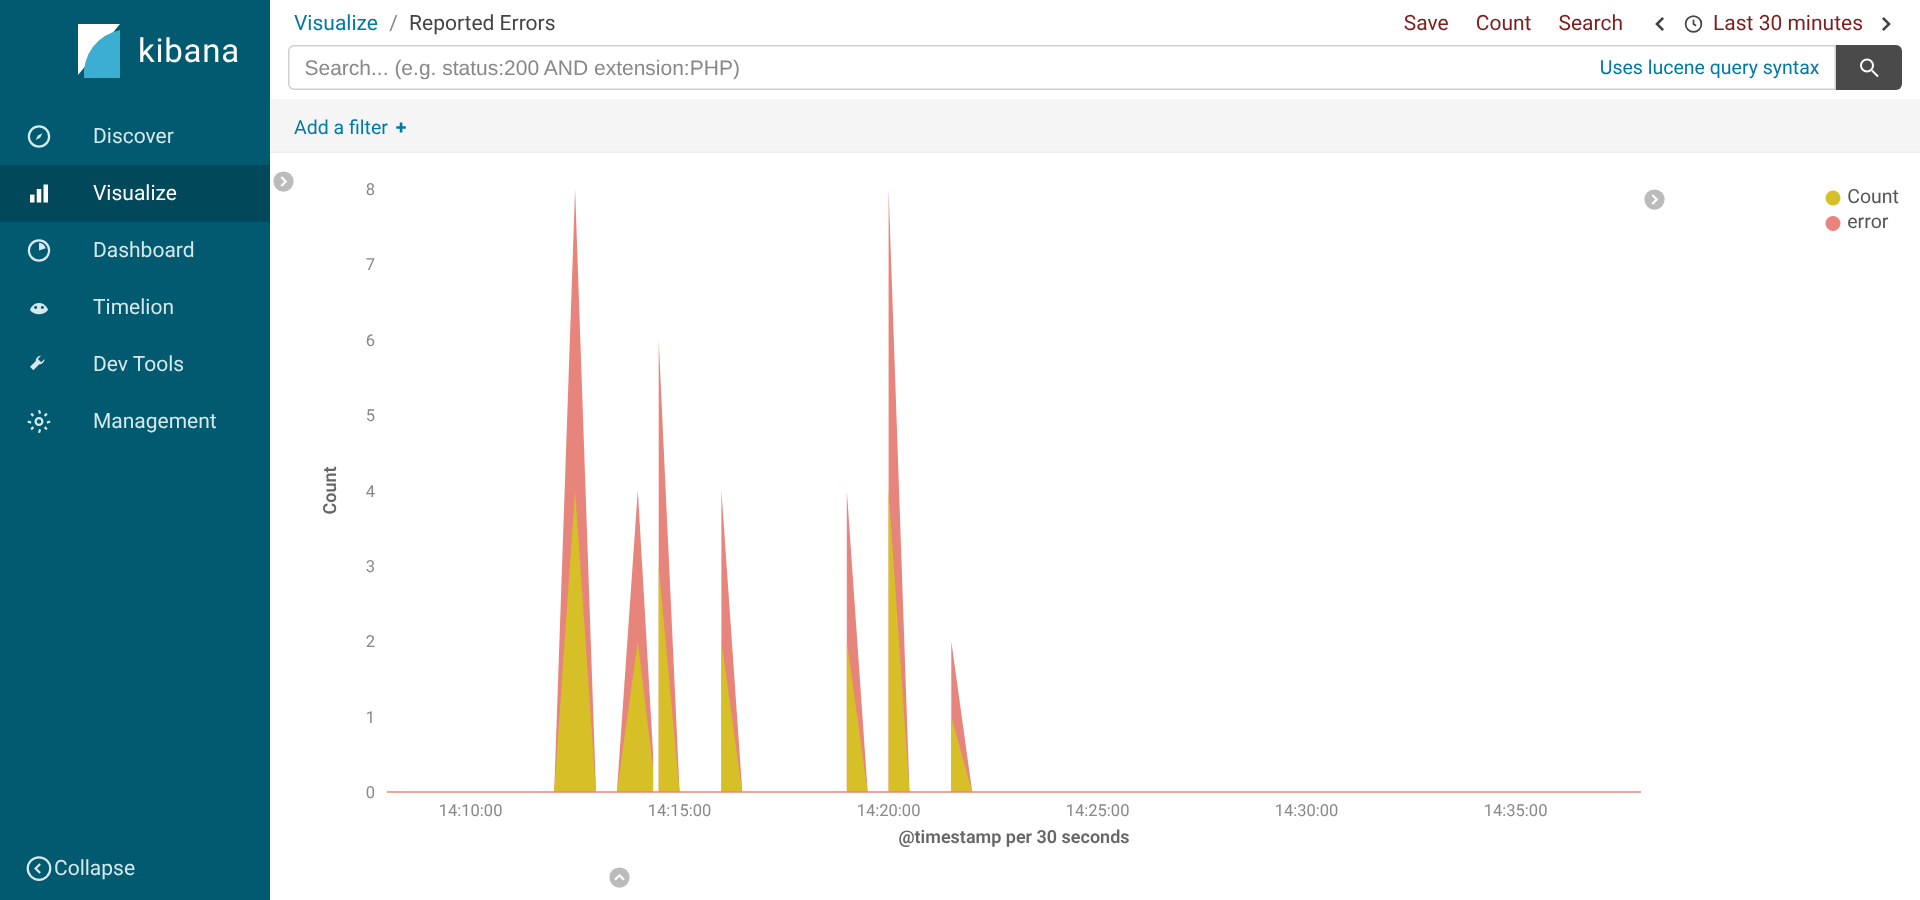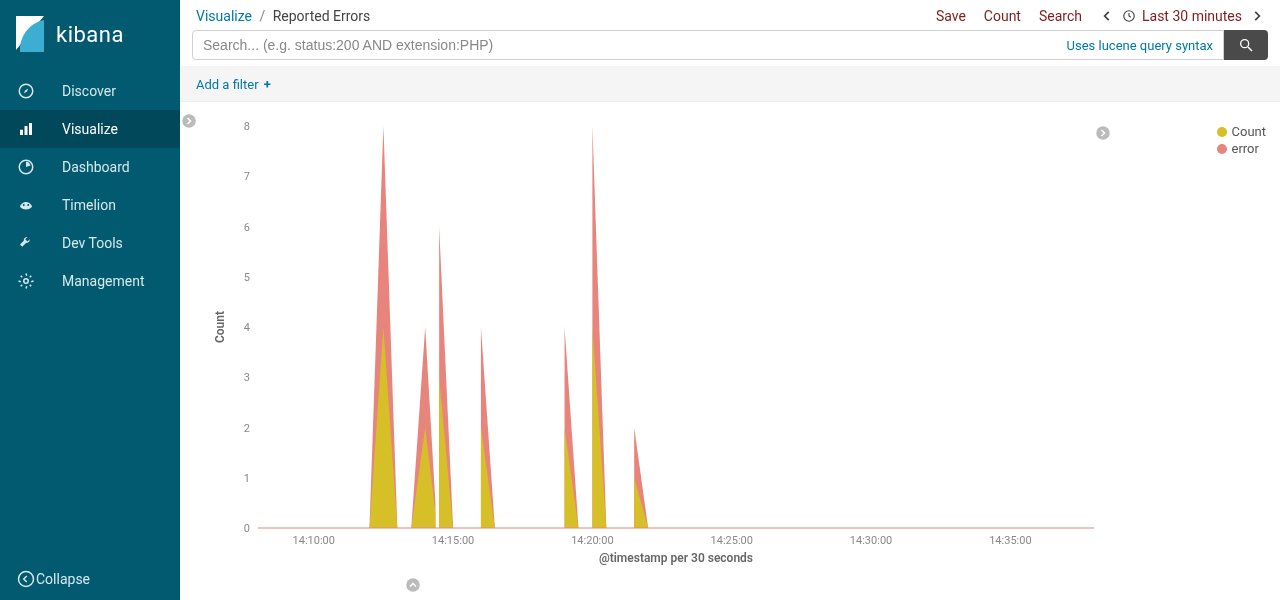--- a/index.html
+++ b/index.html
@@ -1,21 +1,21 @@
 <!DOCTYPE html>
 <html><head>
 <meta charset="utf-8">
 <style>
   * { box-sizing: border-box; margin: 0; padding: 0; }
   html, body { width: 1280px; height: 600px; font-family: -apple-system, BlinkMacSystemFont, "Segoe UI", Roboto, Helvetica, Arial, sans-serif; overflow: hidden; background: #fff; }
   .app { display: flex; width: 100%; height: 100%; }
 
   
   .sidebar { width: 180px; background: #015a6f; color: #fff; display: flex; flex-direction: column; flex-shrink: 0; }
-  .logo-box { display: flex; align-items: center; gap: 10px; padding: 14px 16px 14px 14px; }
+  .logo-box { display: flex; align-items: center; gap: 10px; padding: 14px 16px 14px 14px; margin-left: 36px; }
   .logo-box svg { flex-shrink: 0; }
   .logo-text { font-size: 22px; font-weight: 400; letter-spacing: 0.5px; color: #fff; }
   .nav { flex: 1; padding-top: 4px; }
   .nav-item { display: flex; align-items: center; gap: 26px; padding: 10px 16px; font-size: 14px; cursor: pointer; color: #d7e8ec; }
   .nav-item.active { background: #00485a; color: #fff; }
   .nav-item .icon-slot { width: 20px; display: flex; justify-content: center; }
   .collapse-row { display: flex; align-items: center; padding: 12px 16px; font-size: 14px; color: #d7e8ec; cursor: pointer; }
   .collapse-row .icon-slot { width:20px; display:flex; justify-content:center; }
 
   

